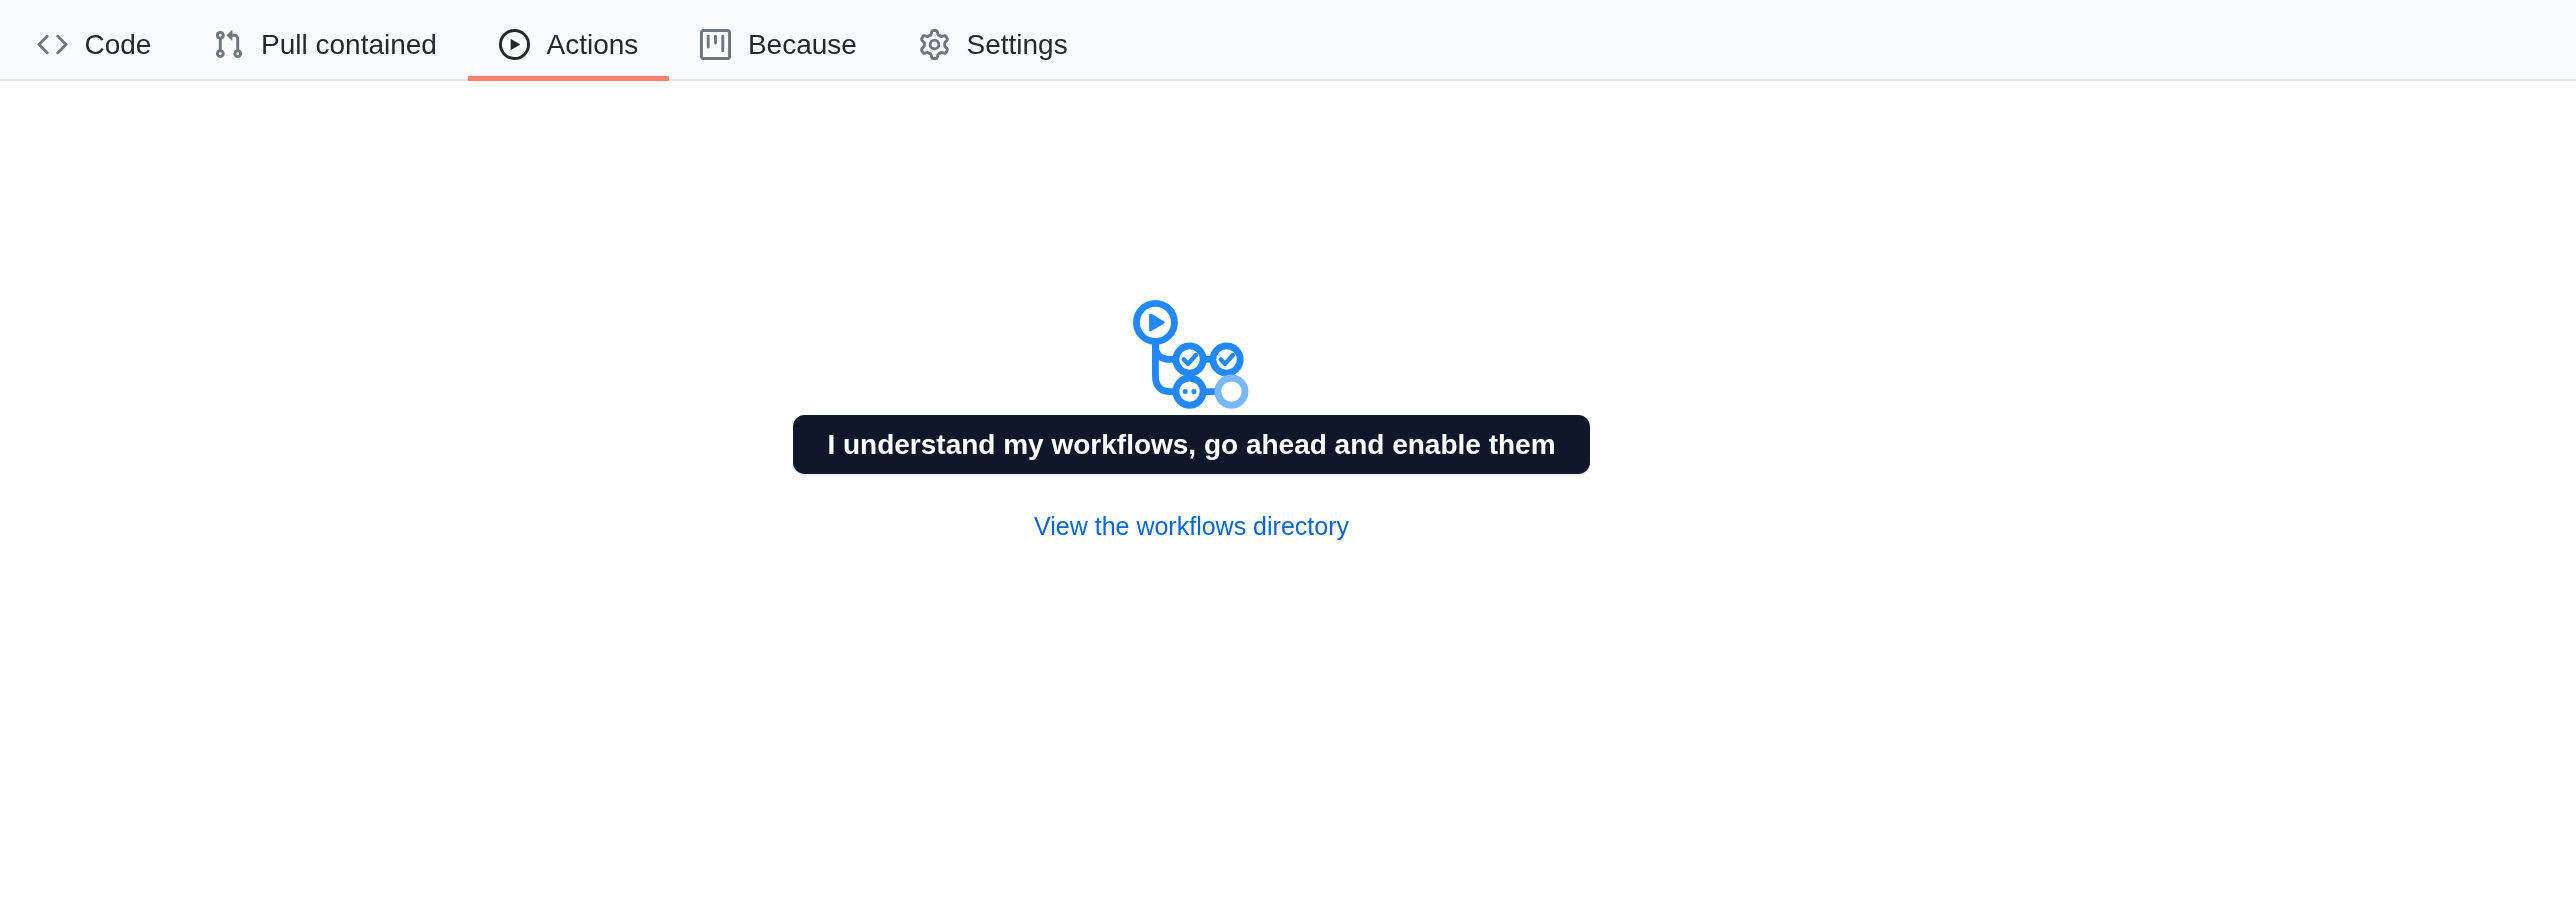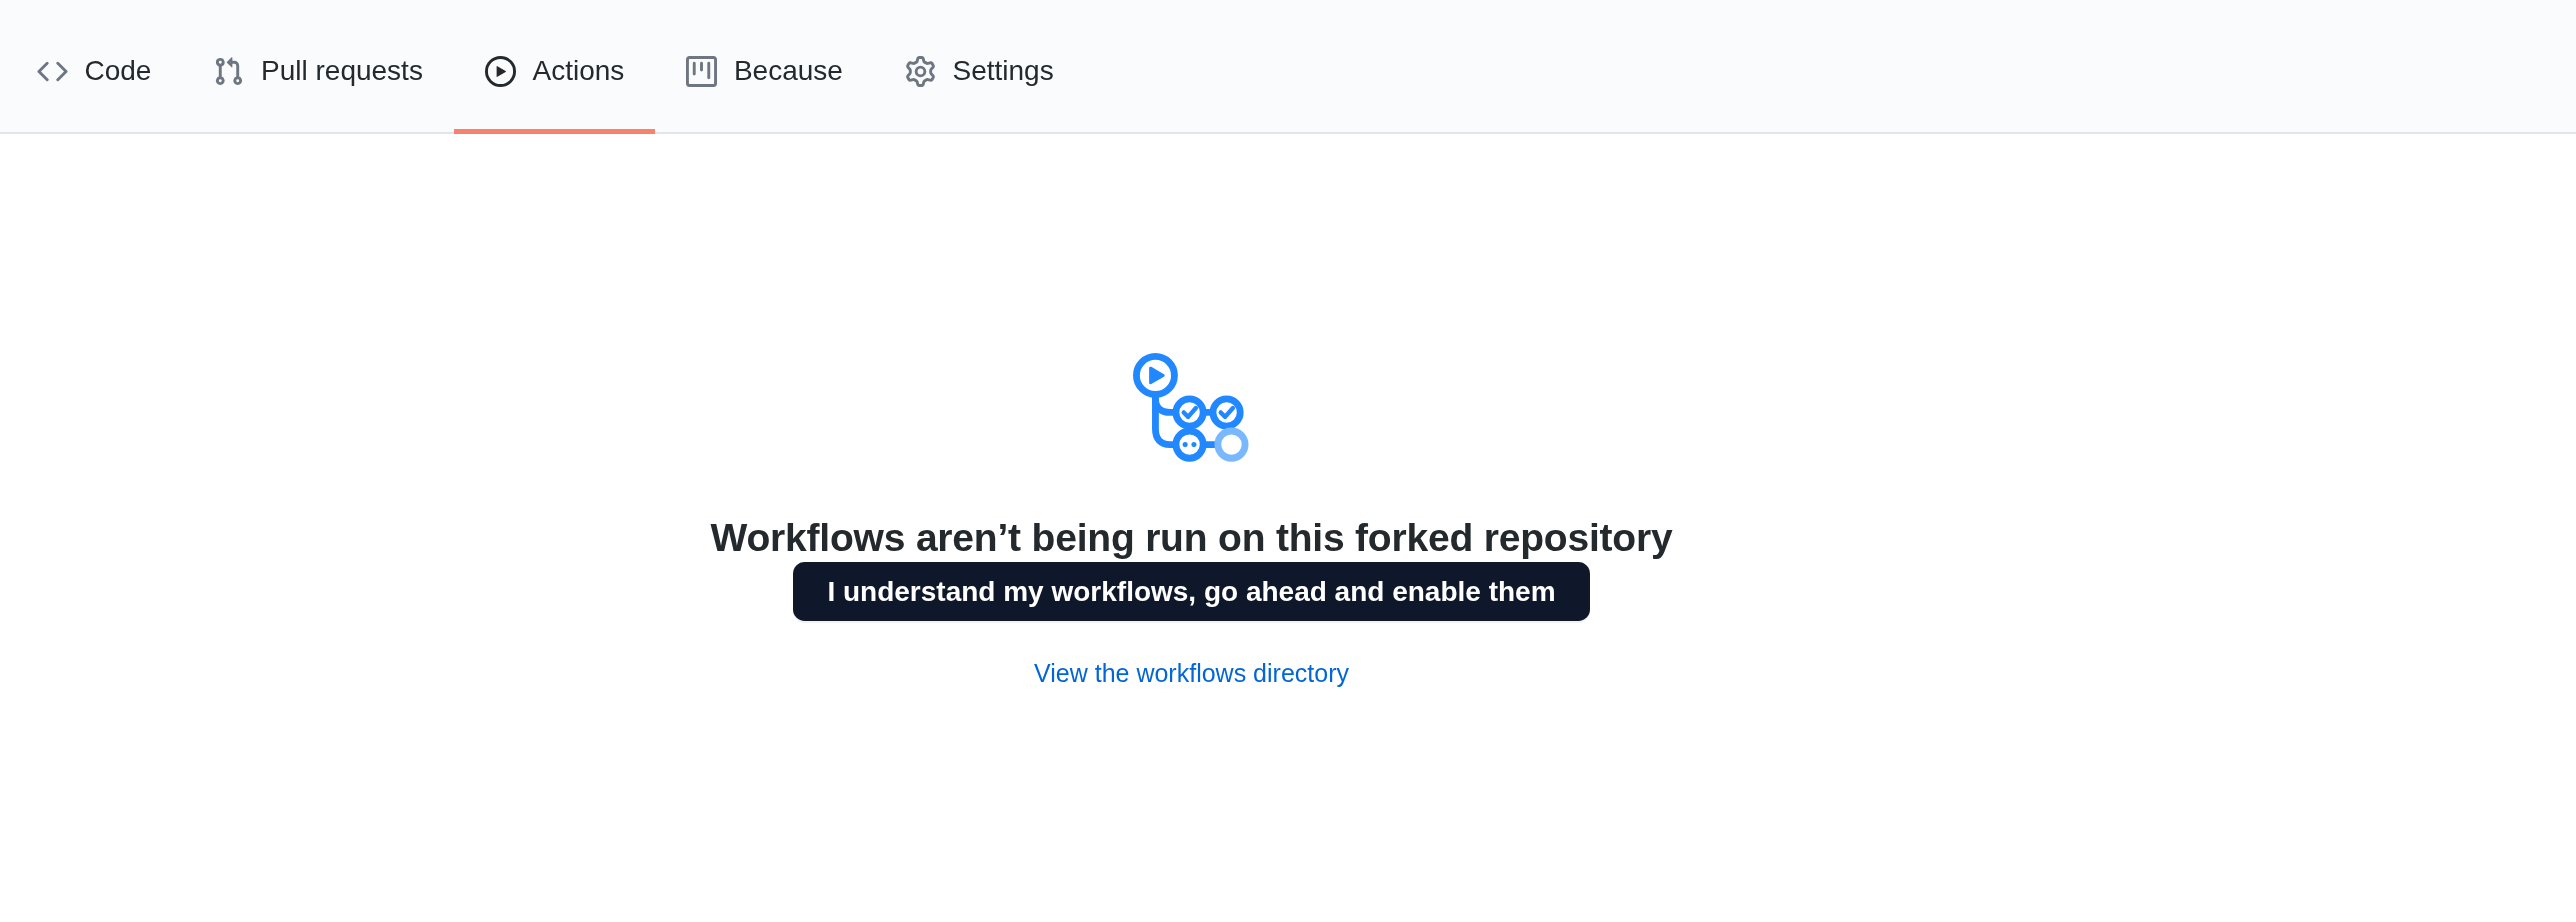--- a/index.html
+++ b/index.html
@@ -8,21 +8,21 @@
     width: 2576px; height: 923px;
     background: #ffffff;
     font-family: "Liberation Sans", sans-serif;
     overflow: hidden;
   }
 
   
   .tabnav {
     display: flex;
     align-items: stretch;
-    height: 134px;
+    height: 81px;
     background: #fafbfc;
     border-bottom: 2px solid #e1e4e8;
     padding-left: 5.9px;
   }
   .tab {
     display: flex;
     align-items: center;
     gap: 16.6px;
     padding: 13.7px 31px 0 31px;
     font-size: 28px;
@@ -97,21 +97,21 @@
     </span>
     <span>Code</span>
   </div>
 
   <div class="tab">
     <span class="ticon">
       <svg viewBox="0 0 16 16">
           <path d="M1.5 3.25a2.25 2.25 0 1 1 3 2.122v5.256a2.251 2.251 0 1 1-1.5 0V5.372A2.25 2.25 0 0 1 1.5 3.25Zm5.677-.177L9.573.677A.25.25 0 0 1 10 .854V2.5h1A2.5 2.5 0 0 1 13.5 5v5.628a2.251 2.251 0 1 1-1.5 0V5a1 1 0 0 0-1-1h-1v1.646a.25.25 0 0 1-.427.177L7.177 3.427a.25.25 0 0 1 0-.354ZM3.75 2.5a.75.75 0 1 0 0 1.5.75.75 0 0 0 0-1.5Zm0 9.5a.75.75 0 1 0 0 1.5.75.75 0 0 0 0-1.5Zm8.25.75a.75.75 0 1 0 1.5 0 .75.75 0 0 0-1.5 0Z"></path>
         </svg>
     </span>
-    <span>Pull requests</span>
+    <span>Pull contained</span>
   </div>
 
   <div class="tab active">
     <span class="ticon">
       <svg viewBox="0 0 16 16">
           <path d="M8 0a8 8 0 1 1 0 16A8 8 0 0 1 8 0ZM1.5 8a6.5 6.5 0 1 0 13 0 6.5 6.5 0 0 0-13 0Zm4.879-2.773 4.264 2.559a.25.25 0 0 1 0 .428l-4.264 2.559A.25.25 0 0 1 6 10.559V5.442a.25.25 0 0 1 .379-.215Z"></path>
         </svg>
     </span>
     <span>Actions</span>
   </div>
@@ -155,21 +155,20 @@
       <circle cx="96" cy="61" r="14" fill="#ffffff"></circle>
       <path d="M90 61 L94.5 65.5 L102.5 56.5" stroke-width="4.5" stroke-linejoin="round"></path>
 
       <circle cx="58" cy="94" r="14" fill="#ffffff"></circle>
       <circle cx="53.5" cy="94" r="2.6" fill="#2188ff" stroke="none"></circle>
       <circle cx="62.5" cy="94" r="2.6" fill="#2188ff" stroke="none"></circle>
 
       <circle cx="101" cy="94" r="14" stroke="#79b8ff" fill="#ffffff"></circle>
     </svg>
 
-    <h2 class="blank-heading">Workflows aren’t being run on this forked repository</h2>
 
 
     <button class="btn-primary">I understand my workflows, go ahead and enable them</button>
 
     <a class="workflows-link" href="#">View the workflows directory</a>
 
   </div>
 </div>
 
 

